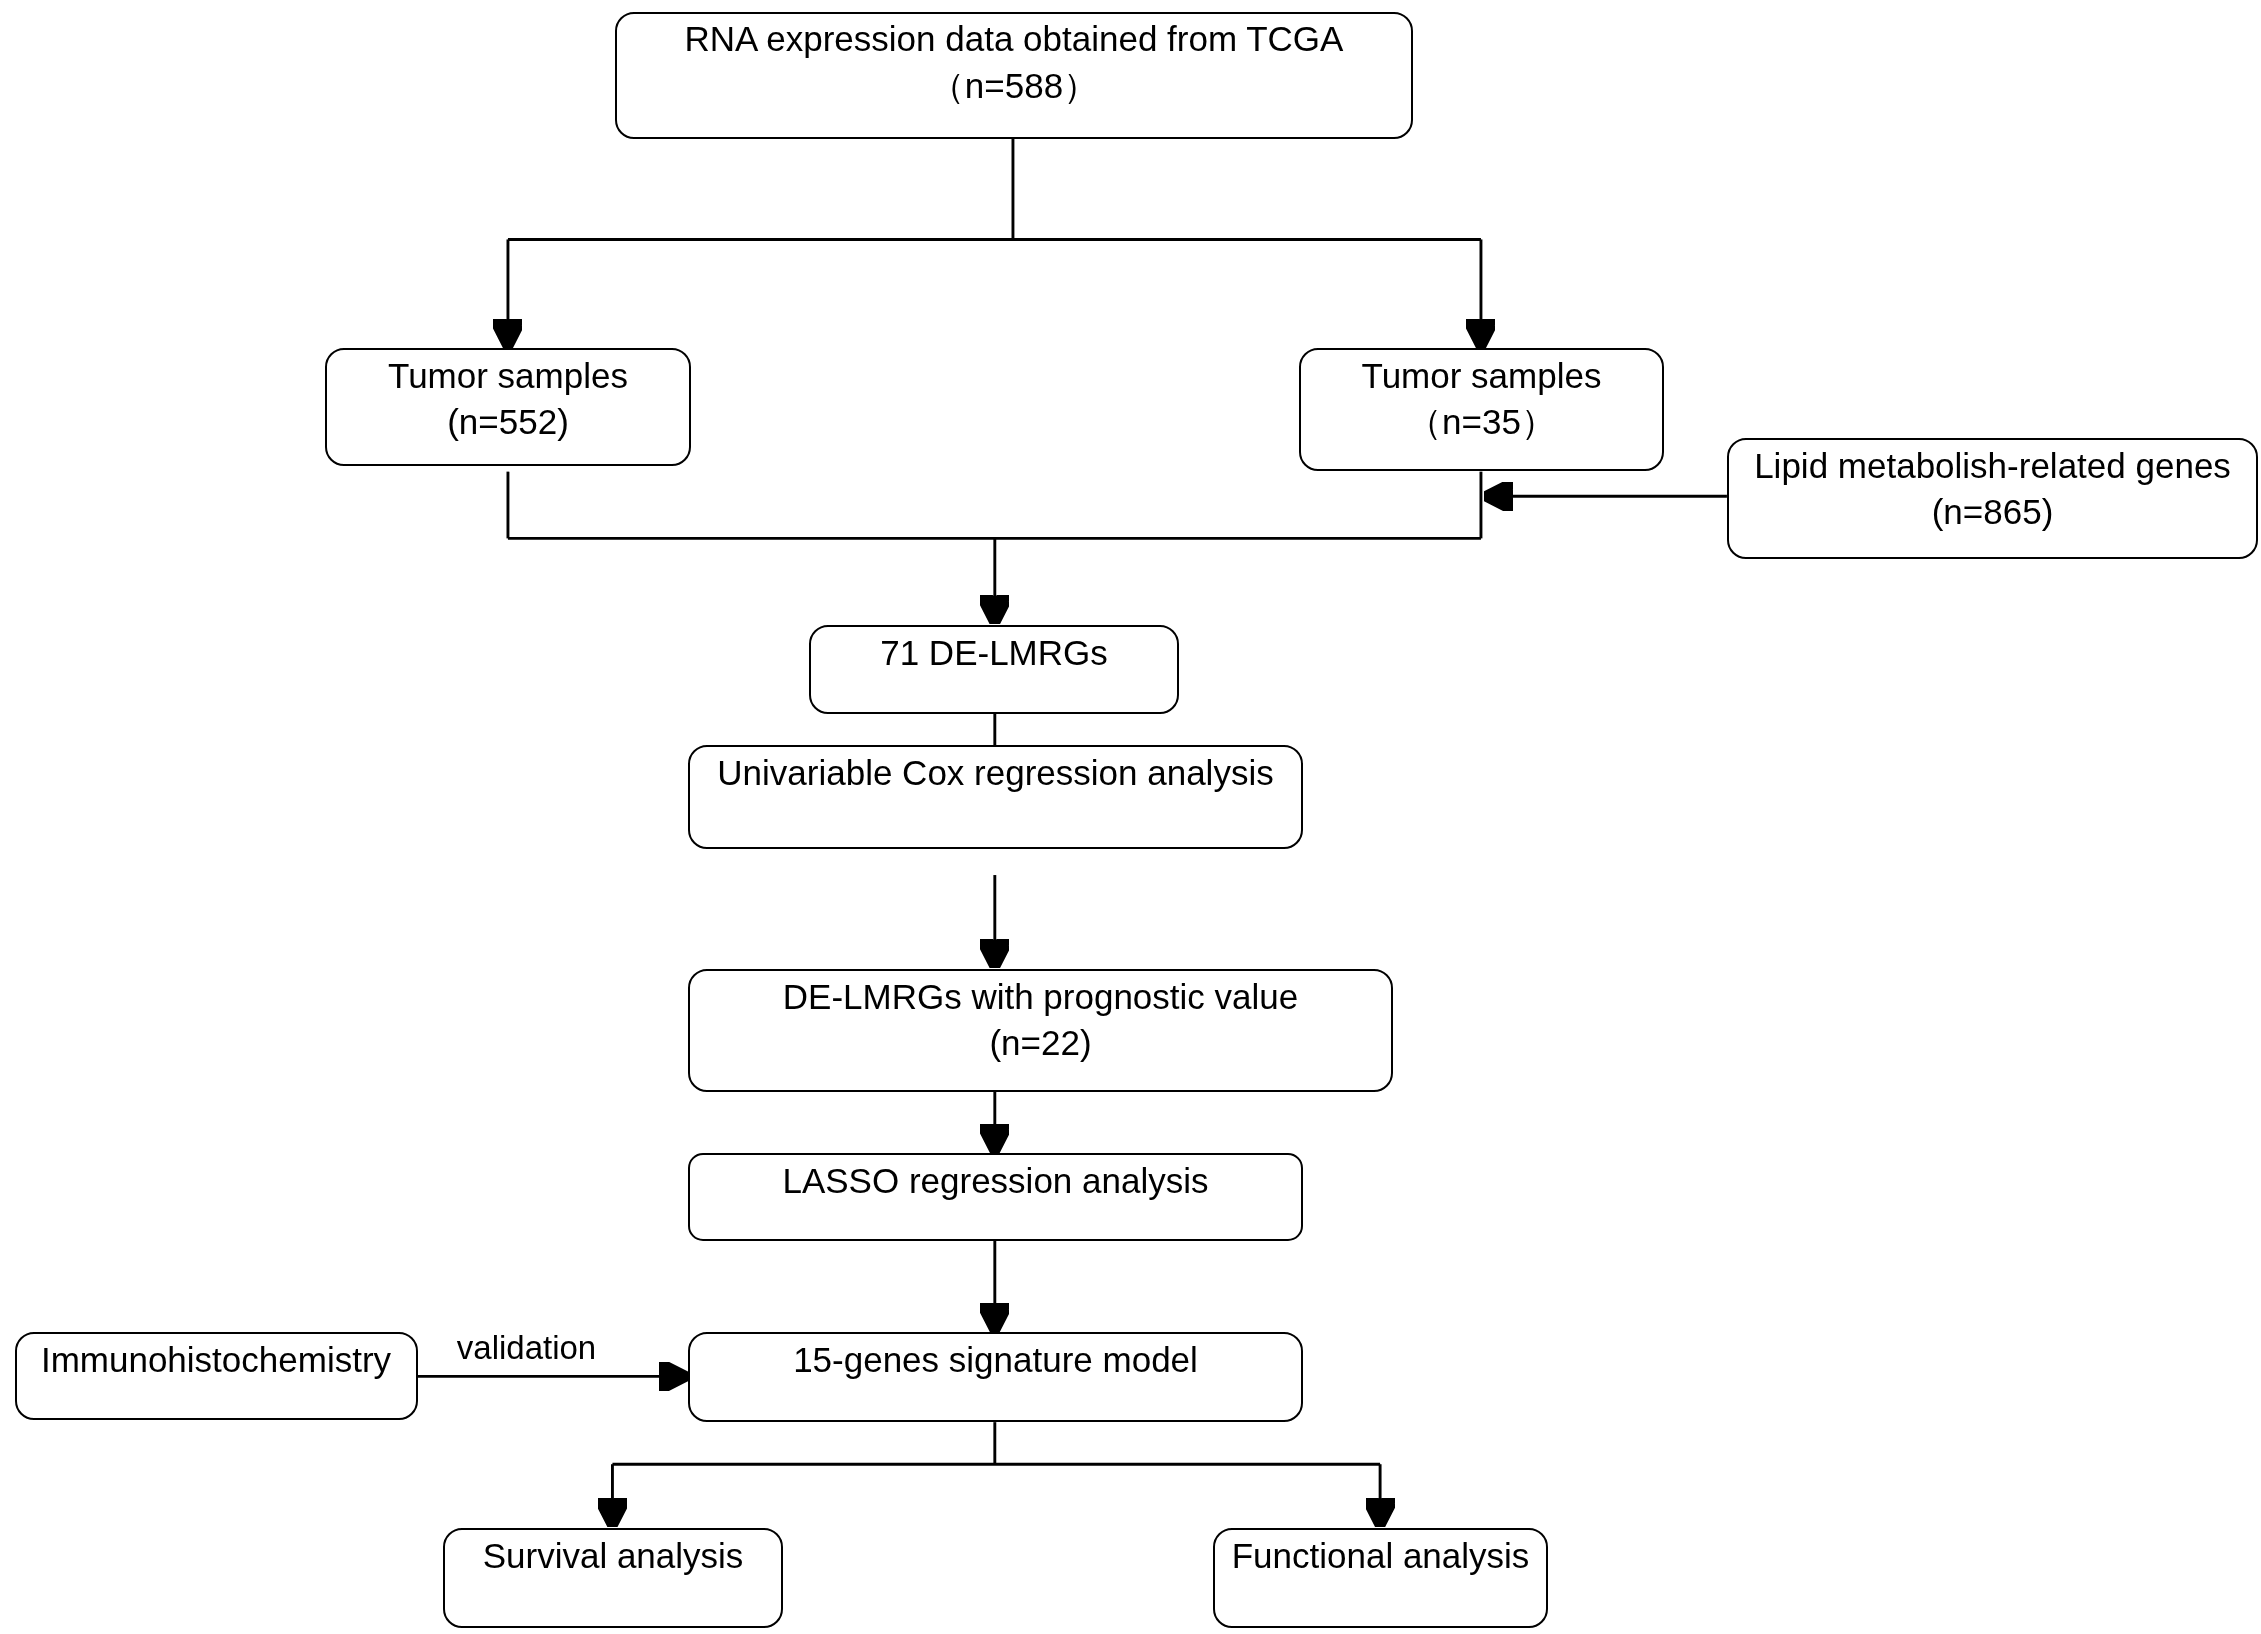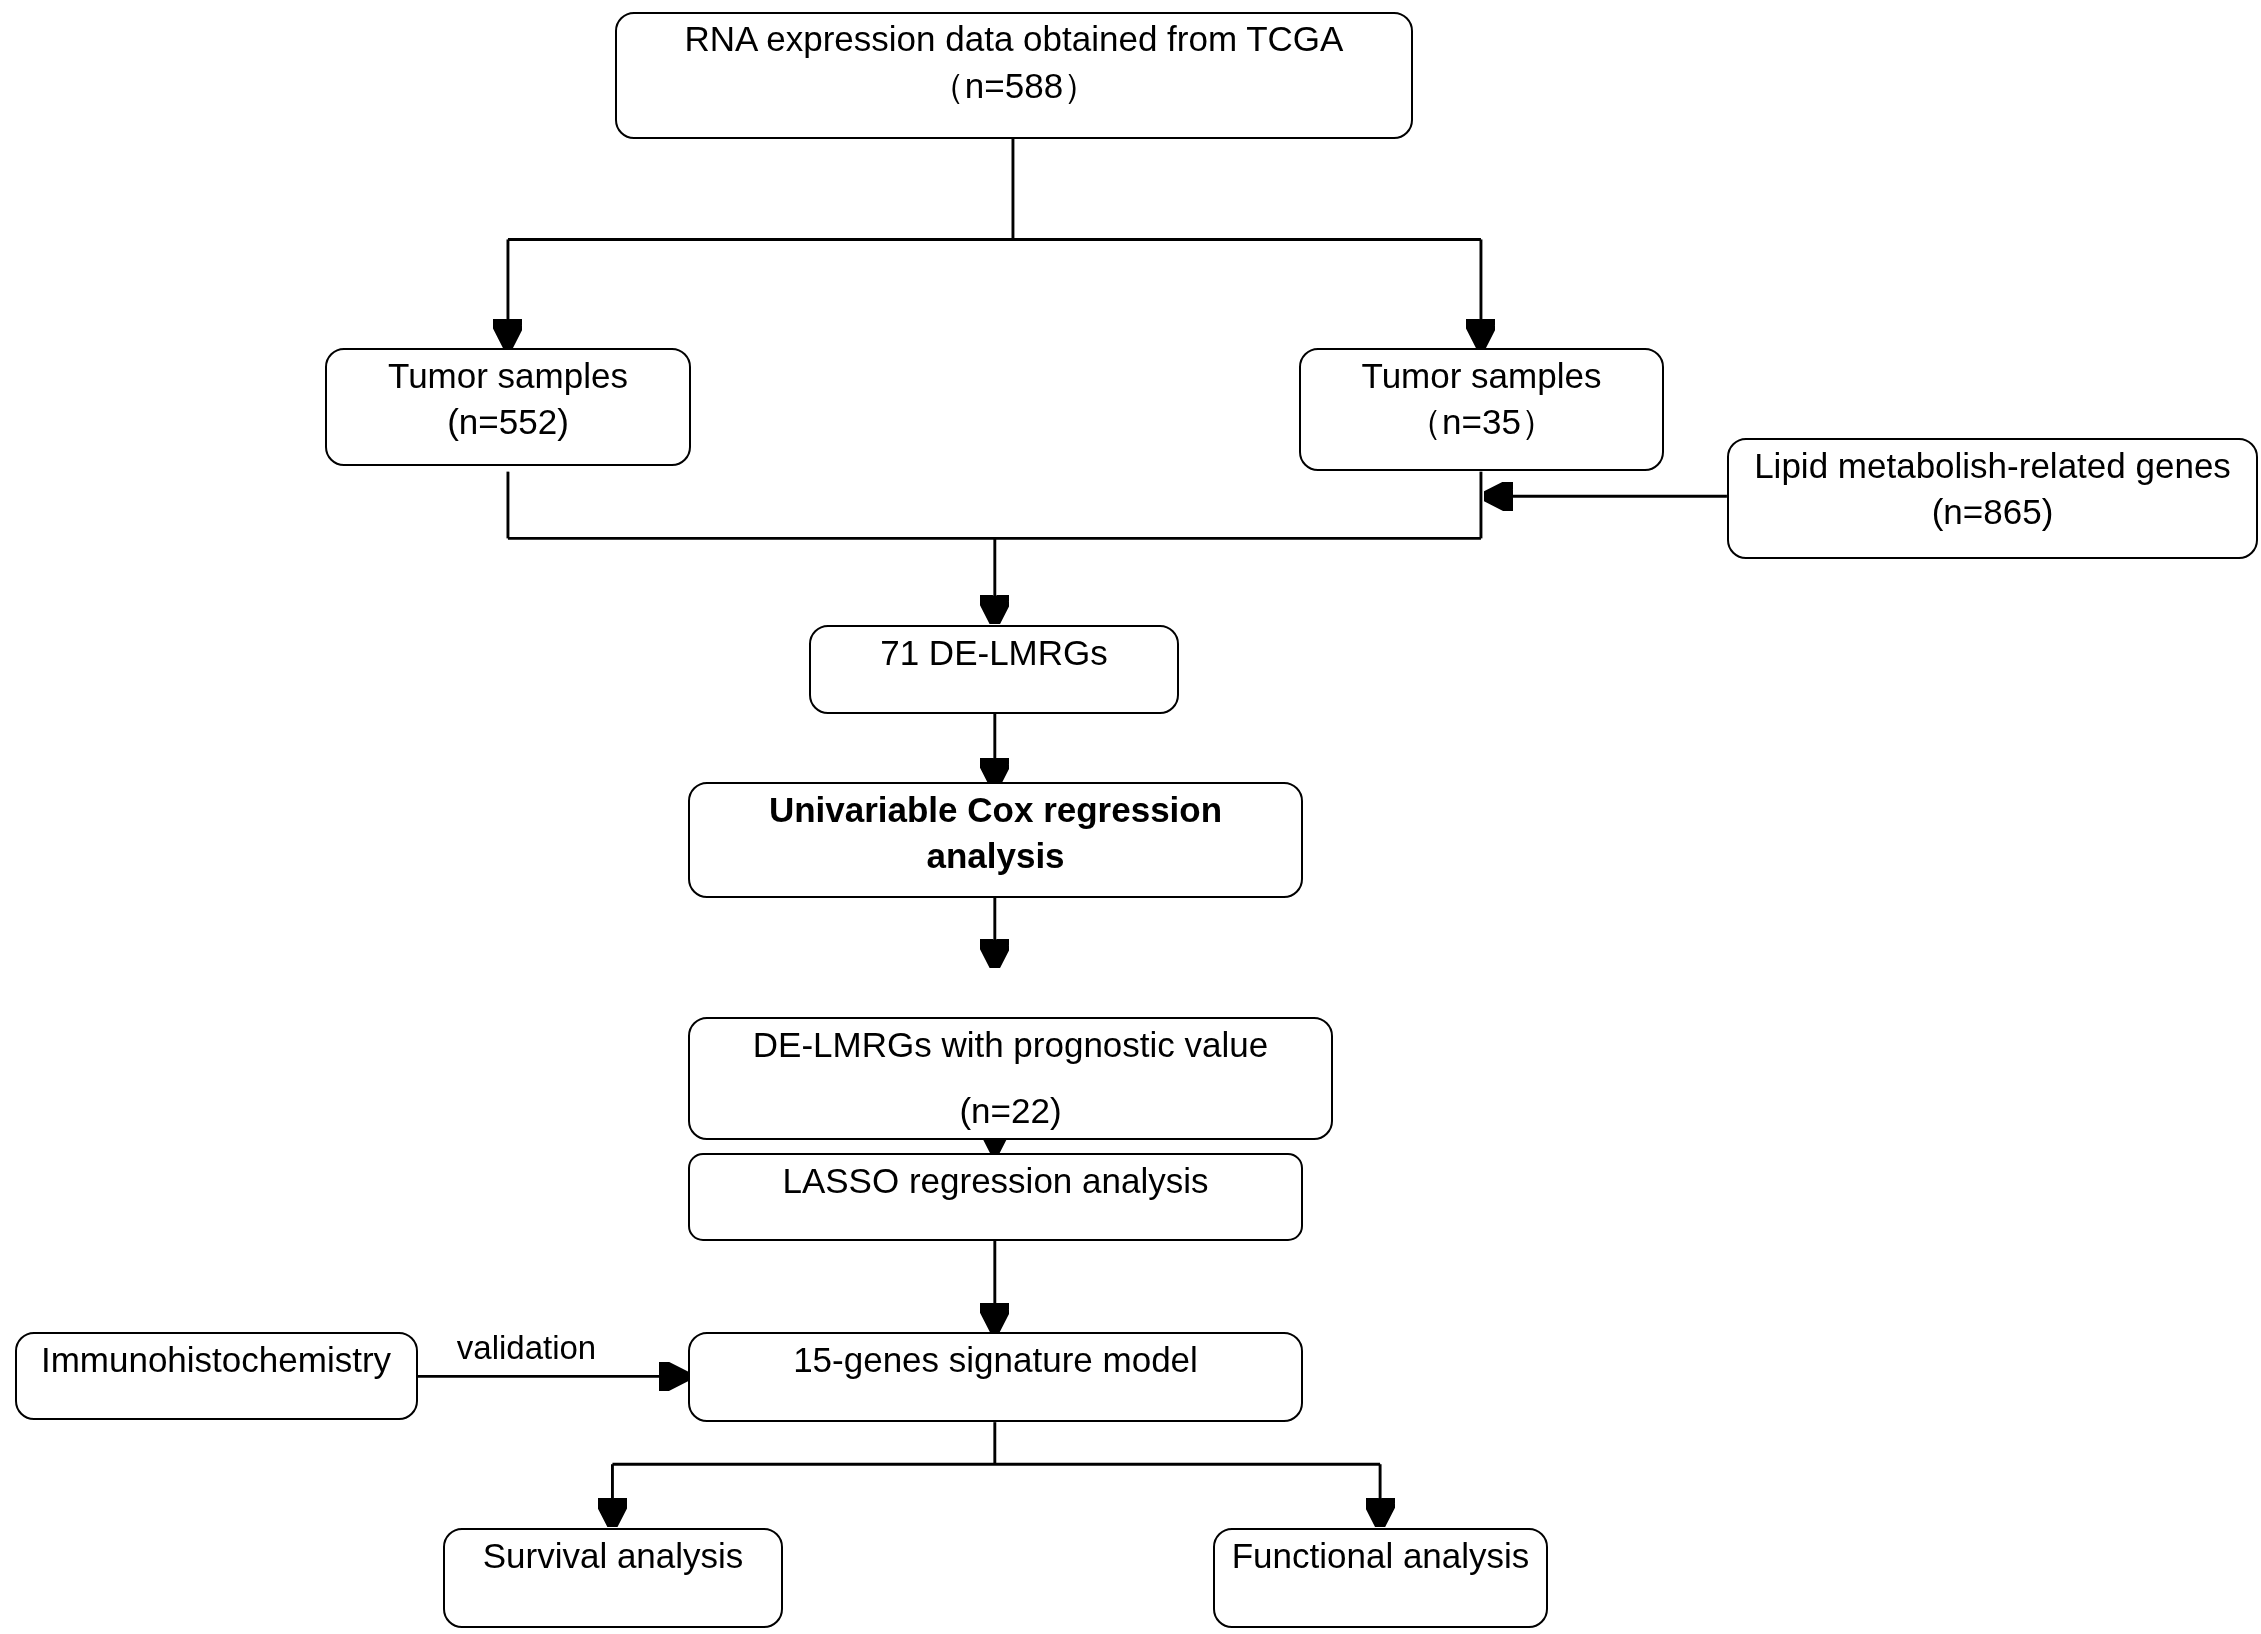--- a/index.html
+++ b/index.html
@@ -104,25 +104,25 @@
 
   <div class="node" style="left:1727px;top:438px;width:531px;height:121px;">
     <span>Lipid metabolish-related genes</span>
     <span>(n=865)</span>
   </div>
 
   <div class="node" style="left:809px;top:625px;width:370px;height:89px;">
     <span>71 DE-LMRGs</span>
   </div>
 
-  <div class="node" style="left:688px;top:782px;width:615px;height:116px;font-weight:bold;">
+  <div class="node" style="left:688px;top:745px;width:615px;height:104px;">
     <span>Univariable Cox regression analysis</span>
   </div>
 
-  <div class="node" style="left:688px;top:1017px;width:645px;height:123px;gap:20px;">
+  <div class="node" style="left:688px;top:969px;width:705px;height:123px;">
     <span>DE-LMRGs with prognostic value</span>
     <span>(n=22)</span>
   </div>
 
   <div class="node" style="left:688px;top:1153px;width:615px;height:88px;border-radius:15px;">
     <span>LASSO regression analysis</span>
   </div>
 
   <div class="node" style="left:14.5px;top:1332px;width:403px;height:88px;">
     <span>Immunohistochemistry</span>

